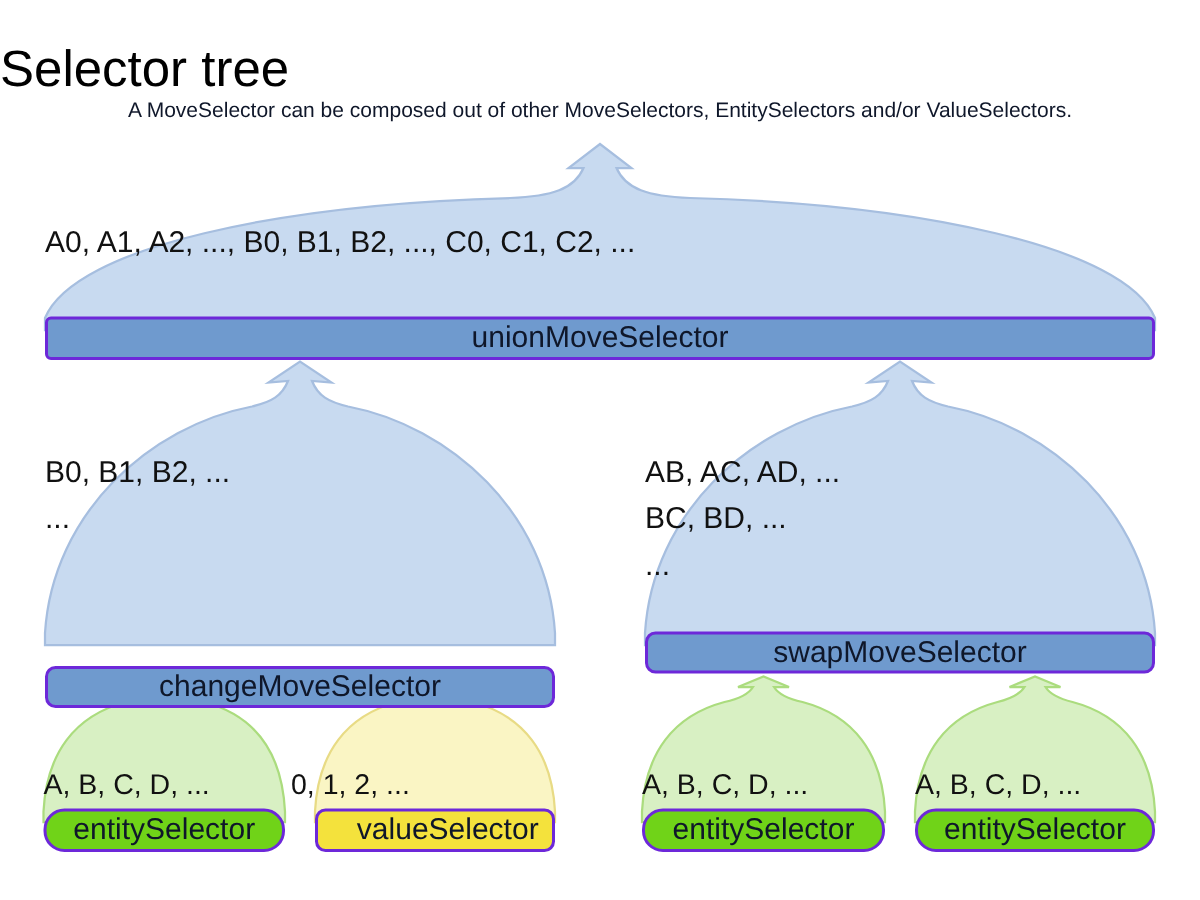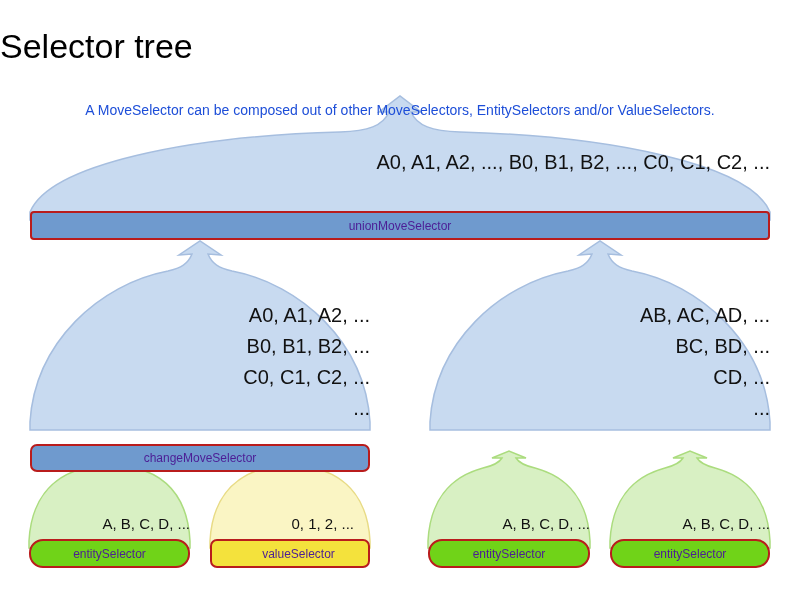--- a/index.html
+++ b/index.html
@@ -7,35 +7,35 @@
     position:relative;width:800px;height:600px;background:#ffffff;overflow:hidden;
     font-family:"Liberation Sans",sans-serif;color:#000;
   }
   .shapes{position:absolute;left:0;top:0;width:800px;height:600px;}
   .title{
     position:absolute;left:0;top:27px;width:800px;
     font-size:34px;line-height:38px;color:#000;
   }
   .subtitle{
     position:absolute;left:0;top:65px;width:800px;text-align:center;
-    font-size:14px;line-height:17px;color:#1d4ed8;margin-top:37px;
+    font-size:14px;line-height:17px;color:#0f172a;
   }
-  .funnel-text{position:absolute;text-align:right;font-size:20px;color:#111;}
+  .funnel-text{position:absolute;text-align:left;font-size:20px;color:#111;}
   .ft-union{left:30px;top:146px;width:740px;line-height:33px;}
   .ft-change{left:30px;top:300px;width:340px;line-height:31px;}
   .ft-swap{left:430px;top:300px;width:340px;line-height:31px;}
-  .ft-small{top:513px;line-height:22px;font-size:15px;}
+  .ft-small{top:513px;line-height:22px;font-size:19px;}
   .ft-e1{left:29px;width:161px;}
   .ft-v1{left:194px;width:160px;}
   .ft-e2{left:428px;width:162px;}
   .ft-e3{left:610px;width:160px;}
   .bar{
-    position:absolute;box-sizing:border-box;border:2px solid #b91c1c;
+    position:absolute;box-sizing:border-box;border:2px solid #6d28d9;
     display:flex;align-items:center;justify-content:center;
-    font-size:12px;color:#4c1d95;white-space:nowrap;
+    font-size:20px;color:#0f172a;white-space:nowrap;
   }
   .bar-blue{background:var(--blue_bar,#6f9ace);border-radius:4px;}
   .bar-green{background:var(--green_bar,#70d318);border-radius:14px;}
   .bar-yellow{background:var(--yellow_bar,#f4e23c);border-radius:7px;}
   .bar-union{left:30px;top:211px;width:740px;height:29px;}
   .bar-change{left:30px;top:444px;width:340px;height:28px;border-radius:7px;}
   .bar-swap{left:430px;top:421px;width:340px;height:28px;border-radius:7px;}
   .bar-e1{left:29px;top:539px;width:161px;height:29px;}
   .bar-v1{left:210px;top:539px;width:160px;height:29px;padding-left:17px;}
   .bar-e2{left:428px;top:539px;width:162px;height:29px;}
@@ -103,33 +103,31 @@
 
   <div class="title">Selector tree</div>
   <div class="subtitle">A MoveSelector can be composed out of other MoveSelectors, EntitySelectors and/or ValueSelectors.</div>
 
   <div class="funnel-text ft-union">
     <div>A0, A1, A2, ..., B0, B1, B2, ..., C0, C1, C2, ...</div>
   </div>
   <div class="bar bar-blue bar-union">unionMoveSelector</div>
 
   <div class="funnel-text ft-change">
-    <div>A0, A1, A2, ...</div>
     <div>B0, B1, B2, ...</div>
-    <div>C0, C1, C2, ...</div>
     <div>...</div>
   </div>
   <div class="bar bar-blue bar-change">changeMoveSelector</div>
 
   <div class="funnel-text ft-swap">
     <div>AB, AC, AD, ...</div>
     <div>BC, BD, ...</div>
-    <div>CD, ...</div>
     <div>...</div>
   </div>
+  <div class="bar bar-blue bar-swap">swapMoveSelector</div>
 
   <div class="funnel-text ft-small ft-e1">A, B, C, D, ...</div>
   <div class="bar bar-green bar-e1">entitySelector</div>
 
   <div class="funnel-text ft-small ft-v1">0, 1, 2, ...</div>
   <div class="bar bar-yellow bar-v1">valueSelector</div>
 
   <div class="funnel-text ft-small ft-e2">A, B, C, D, ...</div>
   <div class="bar bar-green bar-e2">entitySelector</div>
 

